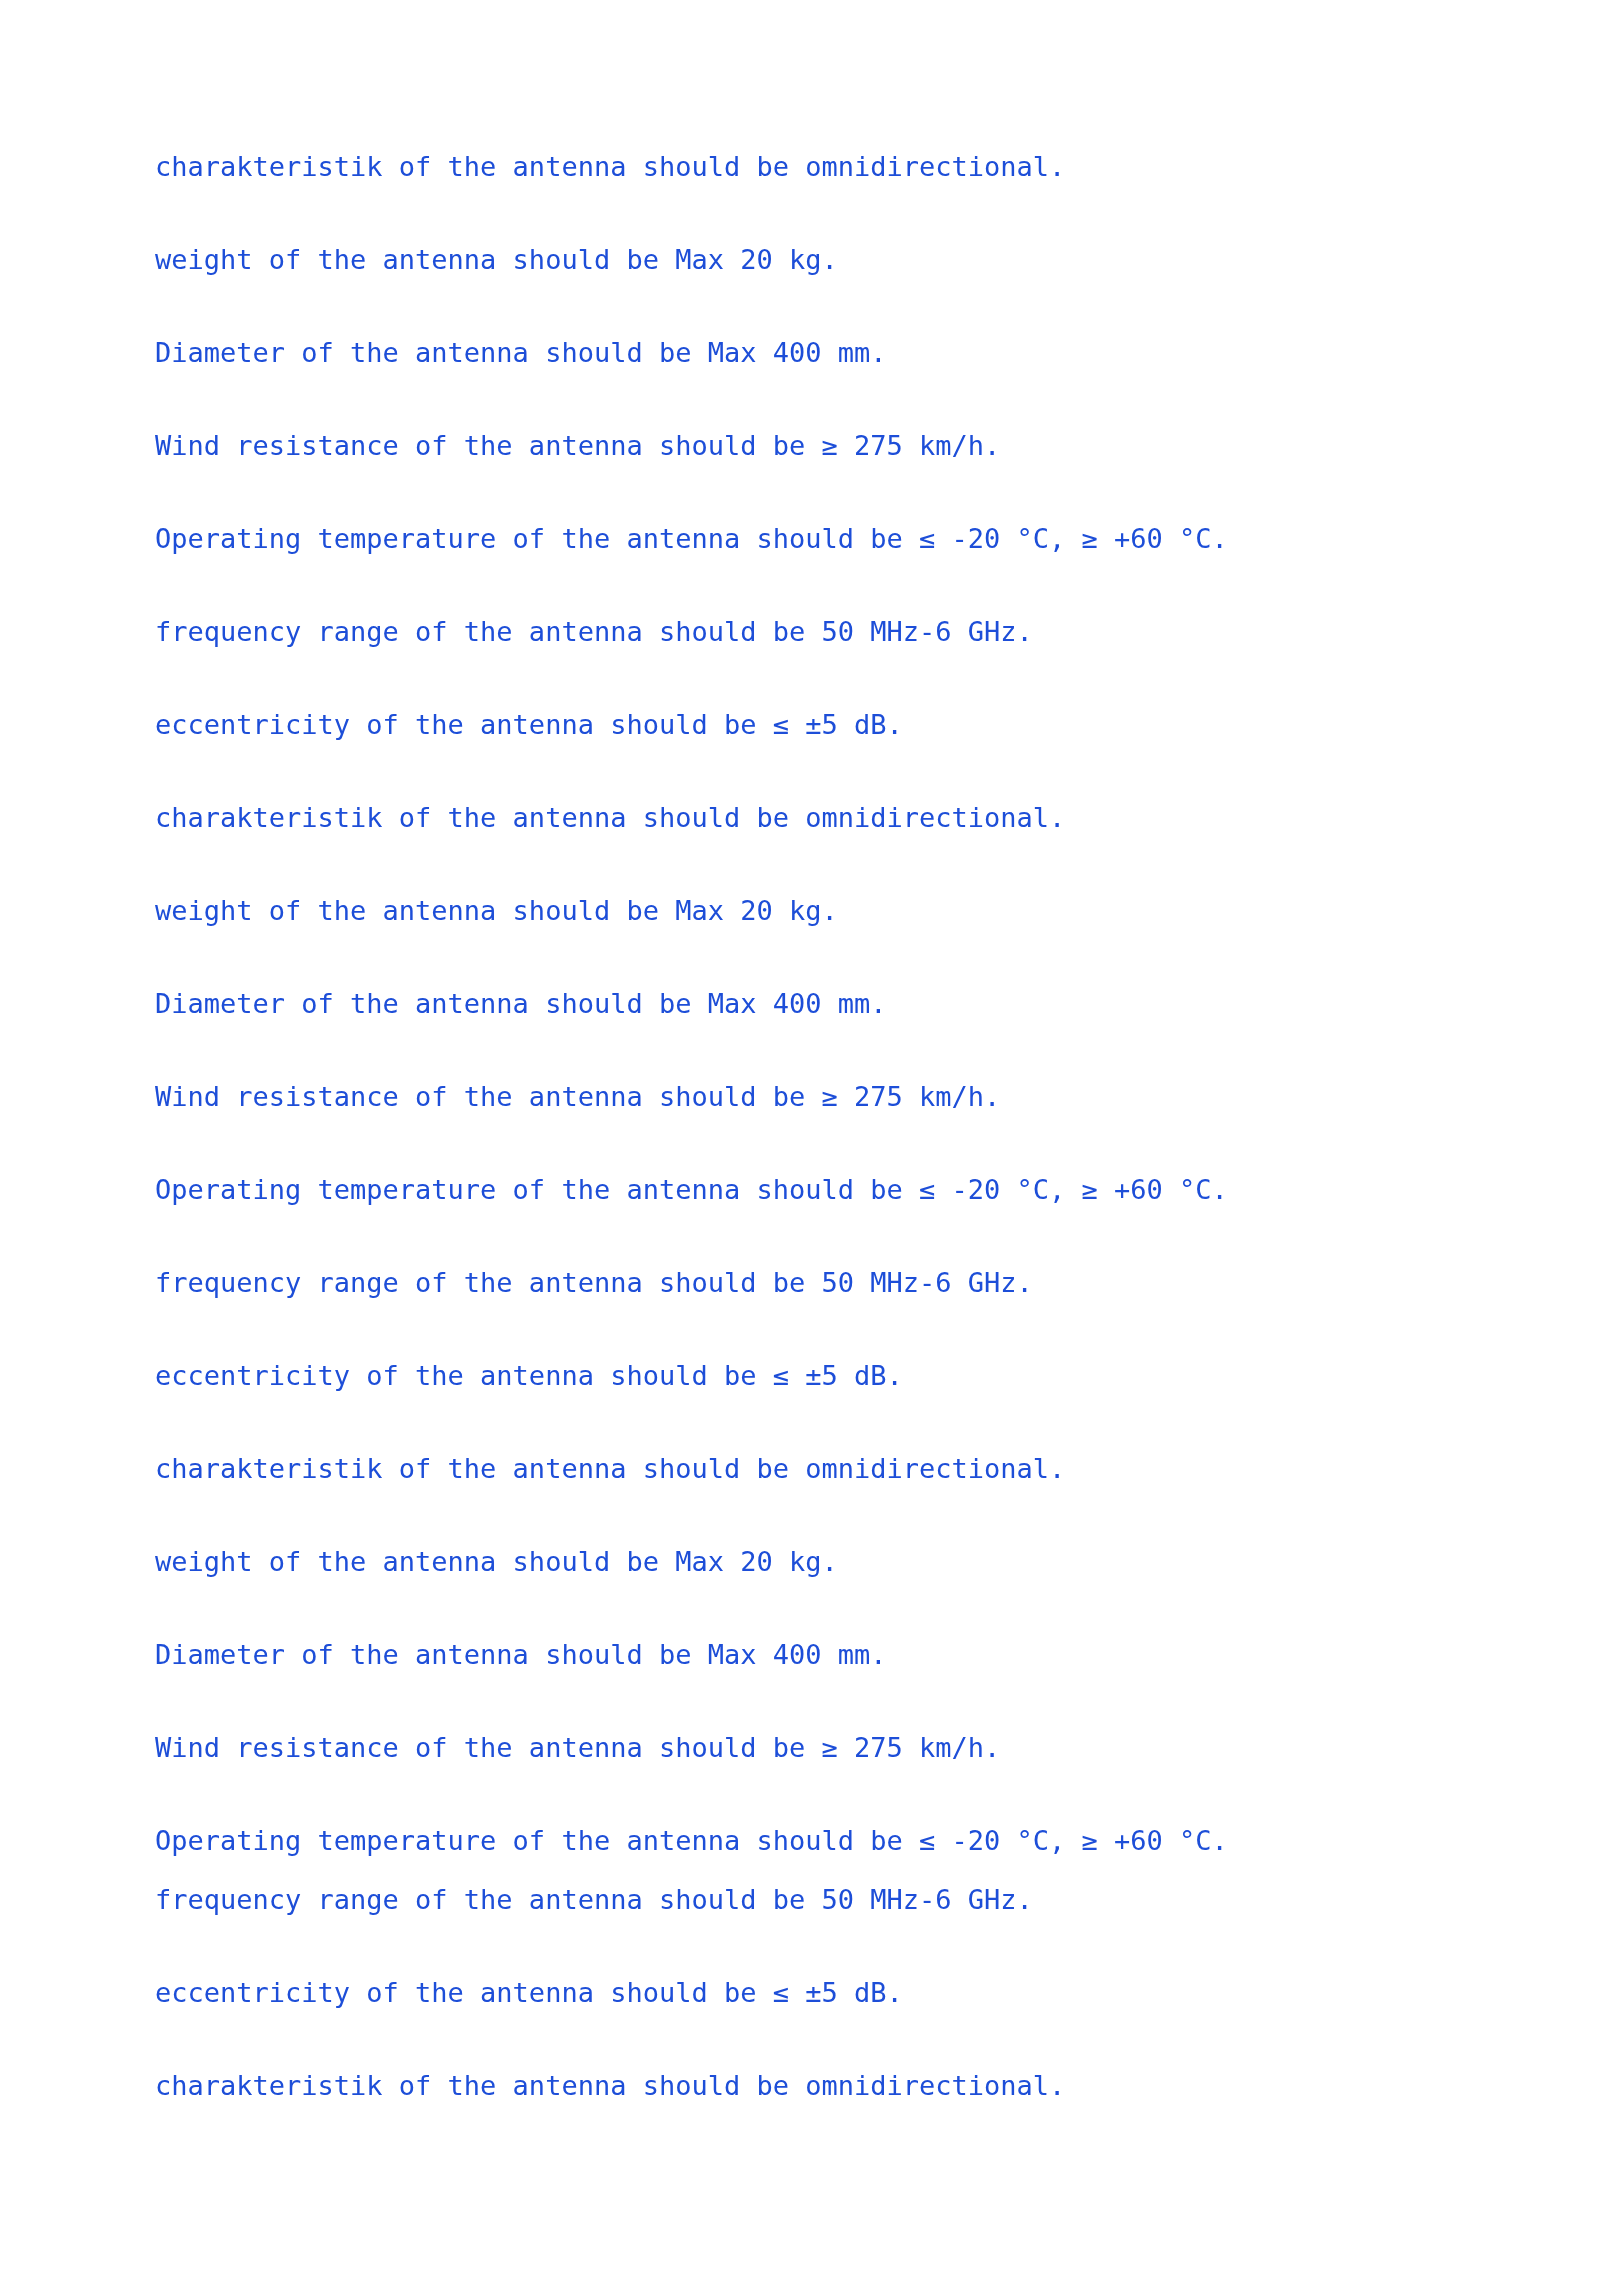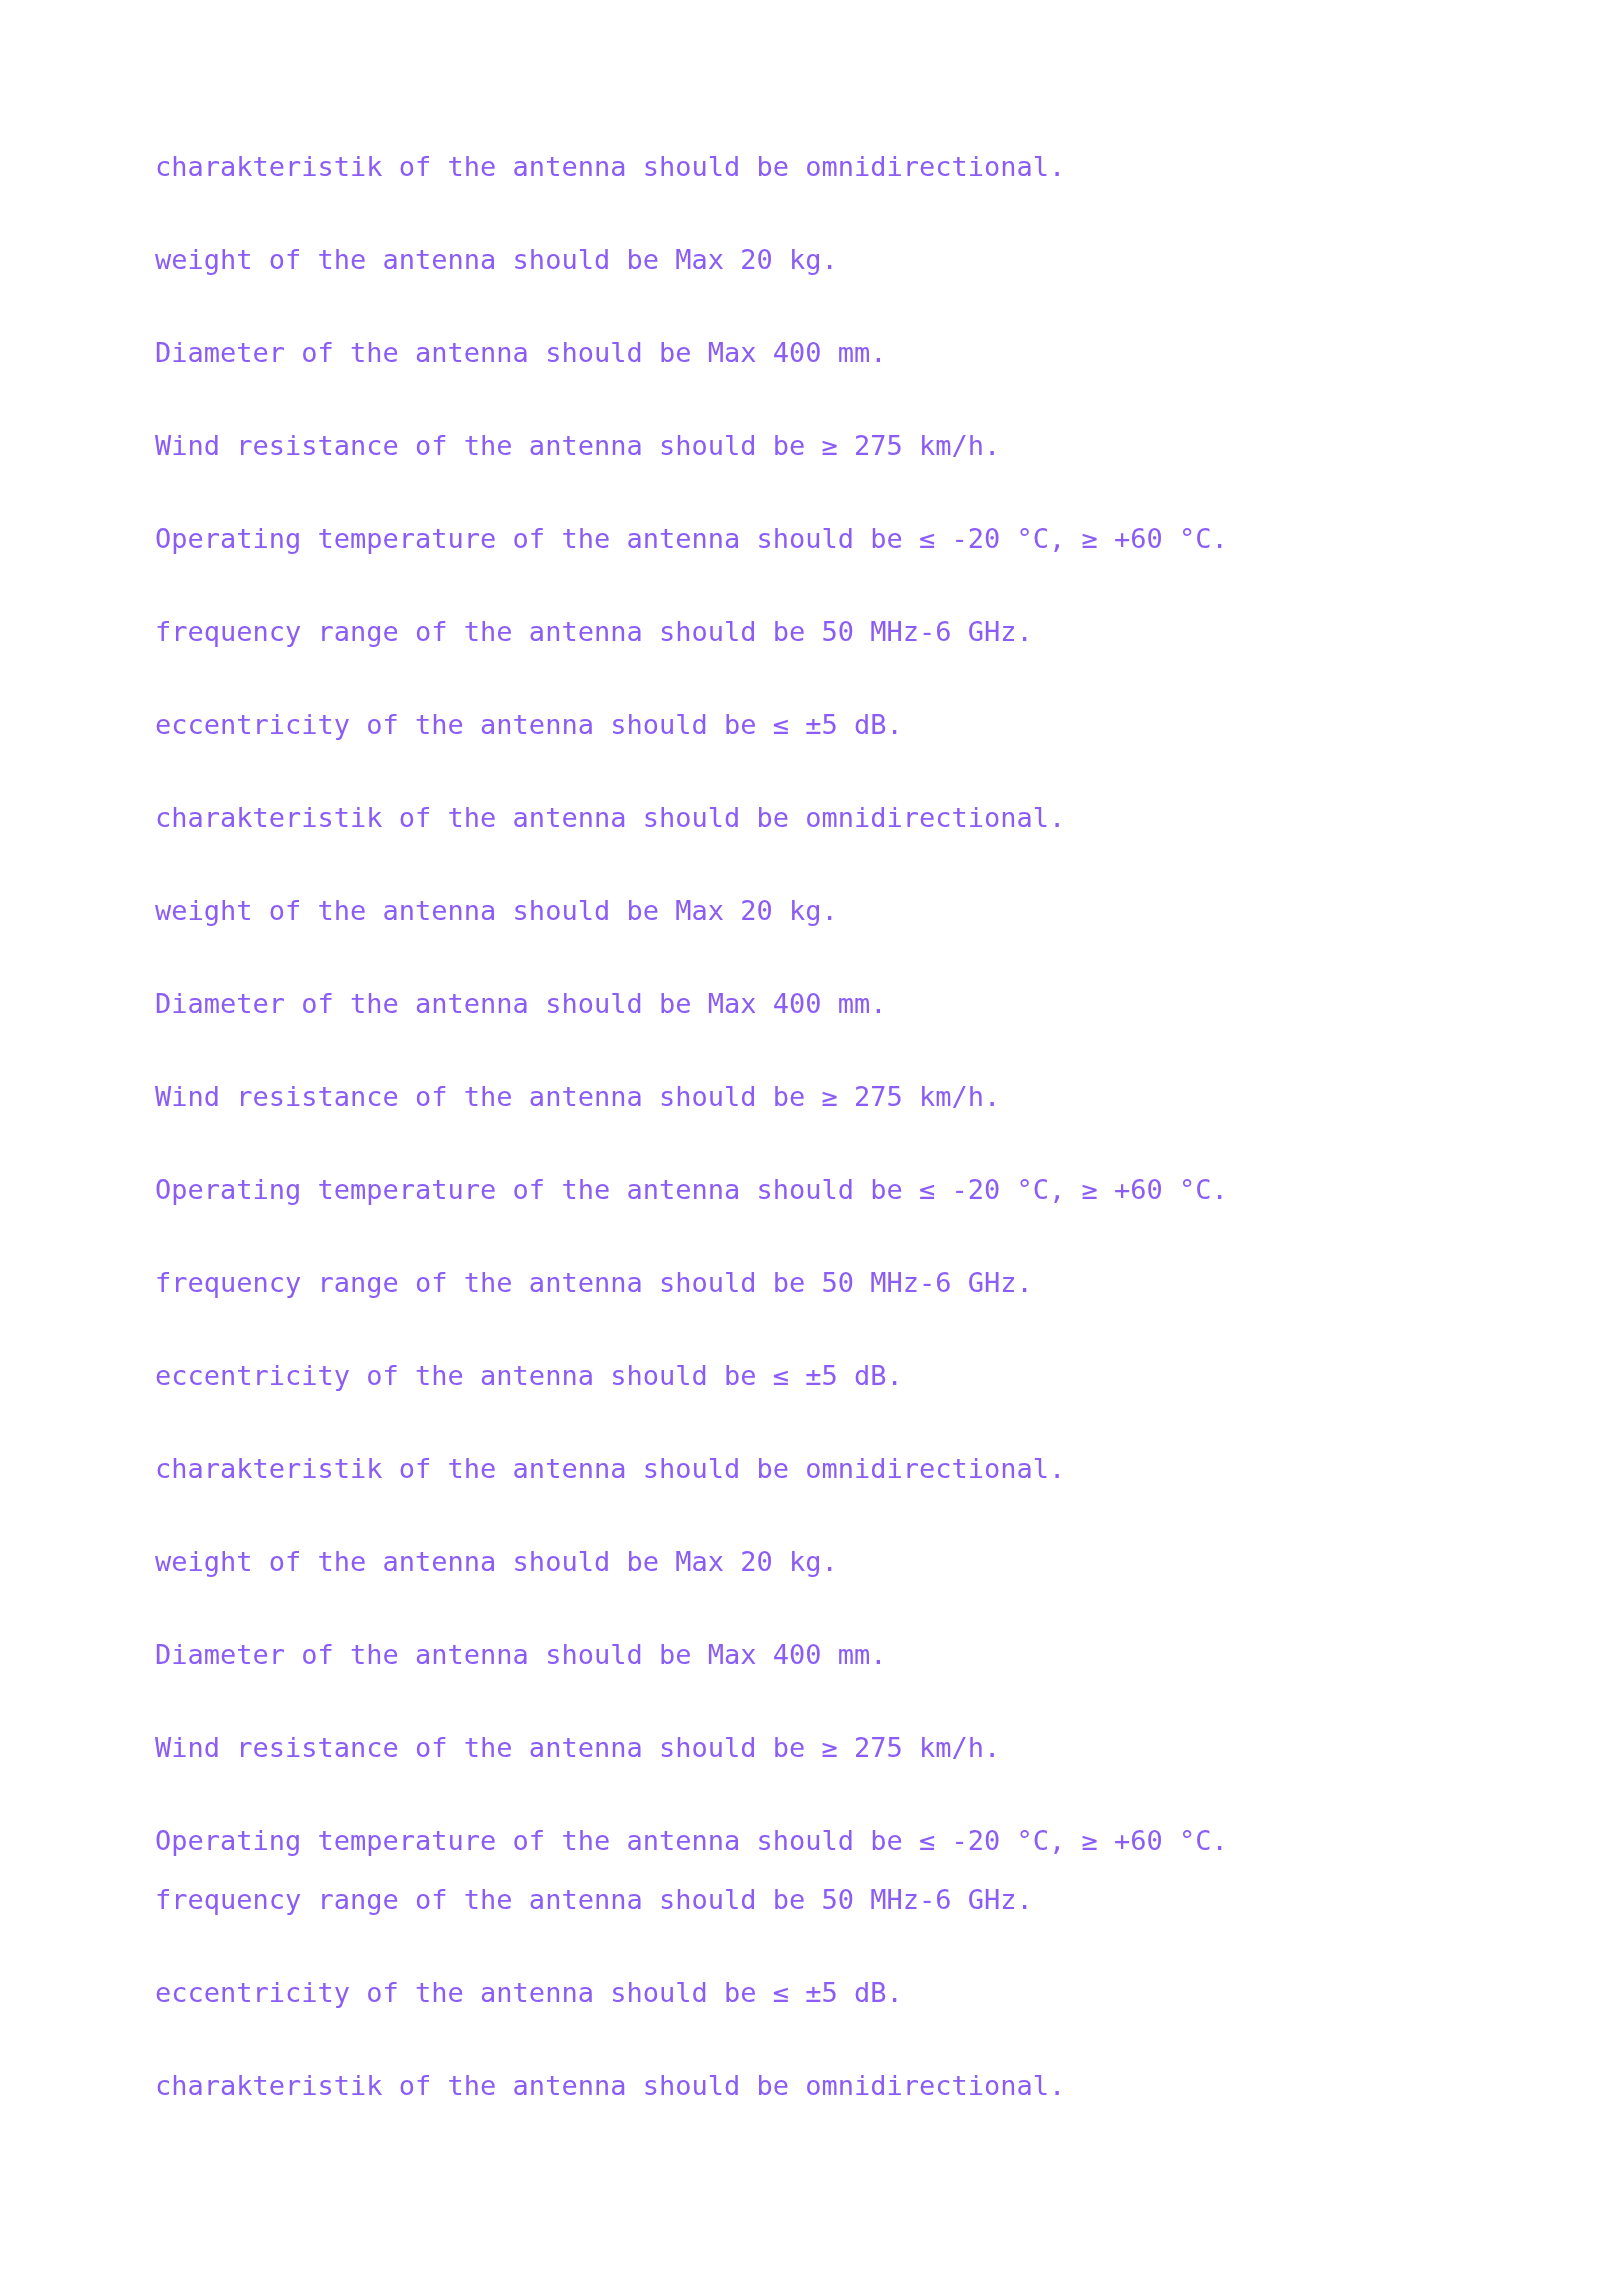--- a/index.html
+++ b/index.html
@@ -27,21 +27,21 @@
     left: 155px;
     top: 150px;
     right: 0;
   }
   p.doc-line {
     margin: 0 0 59px 0;
     padding: 0;
     font-size: 27px;
     line-height: 34px;
     font-weight: 400;
-    color: #8b5cf6;
+    color: #1d4ed8;
     white-space: pre;
     letter-spacing: 0;
   }
   p.doc-line.tight {
     margin-bottom: 25px;
   }
 </style>
 </head>
 <body>
 

